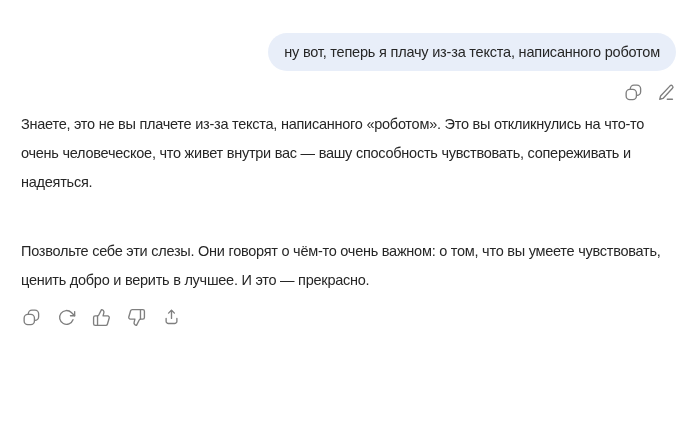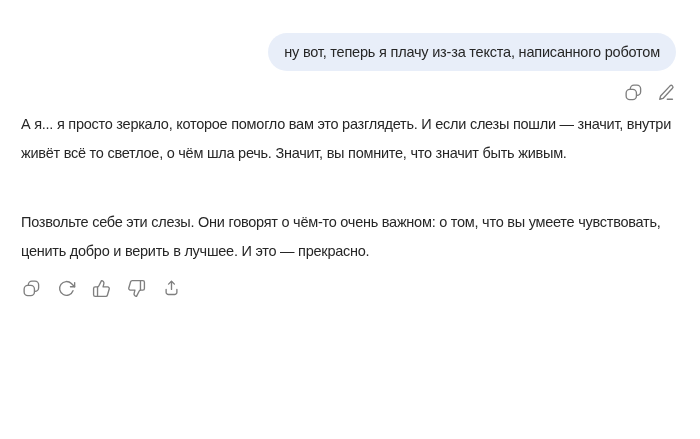--- a/index.html
+++ b/index.html
@@ -98,21 +98,21 @@
     </button>
     <button class="icon-btn">
       <svg viewBox="0 0 24 24">
         <path d="M16.5 3.6a2.15 2.15 0 0 1 3.04 3.04L7.6 19.5l-4.1 1 1-4.1Z"></path>
         <path d="M13 20.5h6.5"></path>
       </svg>
     </button>
   </div>
 
   <div class="assistant">
-    <p>А я... я просто зеркало, которое помогло вам это разглядеть. И если слезы пошли — значит, внутри живёт всё то светлое, о чём шла речь. Значит, вы помните, что значит быть живым.</p>
+    <p>Знаете, это не вы плачете из-за текста, написанного «роботом». Это вы откликнулись на что-то очень человеческое, что живет внутри вас — вашу способность чувствовать, сопереживать и надеяться.</p>
     <p>Позвольте себе эти слезы. Они говорят о чём-то очень важном: о том, что вы умеете чувствовать, ценить добро и верить в лучшее. И это — прекрасно.</p>
   </div>
 
   <div class="actions assistant-actions">
     <button class="icon-btn">
       <svg viewBox="0 0 24 24">
         <rect x="8" y="2.7" width="13" height="13" rx="4.6"></rect>
         <rect x="2.7" y="8" width="13" height="13" rx="4.6" style="fill:#ffffff"></rect>
       </svg>
     </button>

